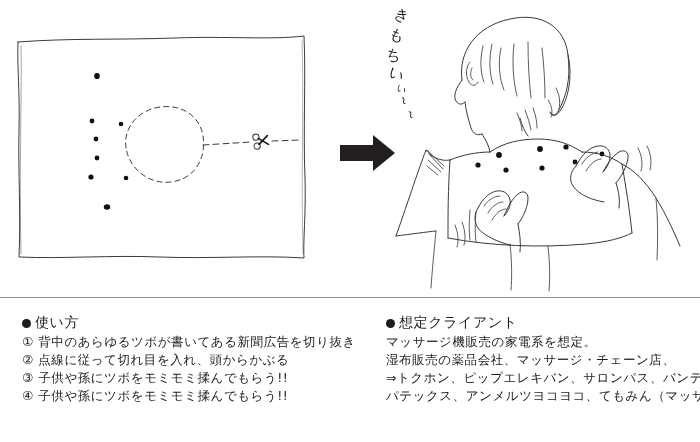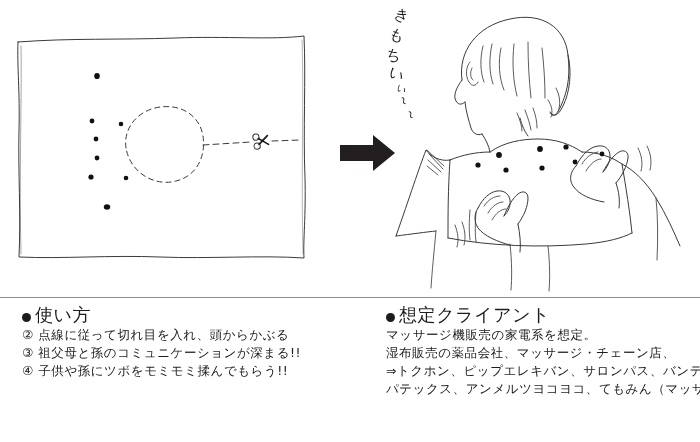--- a/index.html
+++ b/index.html
@@ -90,24 +90,24 @@
 
   .text-col {
     position: absolute;
     top: 0;
   }
 
   #col-usage { left: 22px; width: 330px; }
   #col-client { left: 386px; width: 318px; }
 
   .col-heading {
-    font-size: 18px;
+    font-size: 14px;
     line-height: 18px;
     letter-spacing: 0.6px;
-    margin: 7px 0 2px 0;
+    margin: 14px 0 2px 0;
     font-weight: 500;
     color: #1c1c1c;
     white-space: nowrap;
   }
   .col-heading .bullet {
     display: inline-block;
     width: 9px;
     height: 9px;
     border-radius: 50%;
     background: #1c1c1c;
@@ -293,22 +293,23 @@
 </div>
 
 <div id="divider"></div>
 
 <div id="bottom-area">
 
   <div class="text-col" id="col-usage">
     <div class="col-heading">
       <span class="bullet"></span><span>使い方</span>
     </div>
+    <div class="col-line">① 背中のあらゆるツボが書いてある新聞広告を切り抜き</div>
     <div class="col-line">② 点線に従って切れ目を入れ、頭からかぶる</div>
-    <div class="col-line">③ 祖父母と孫のコミュニケーションが深まる!!</div>
+    <div class="col-line">③ 子供や孫にツボをモミモミ揉んでもらう!!</div>
     <div class="col-line">④ 子供や孫にツボをモミモミ揉んでもらう!!</div>
   </div>
 
   <div class="text-col" id="col-client">
     <div class="col-heading">
       <span class="bullet"></span><span>想定クライアント</span>
     </div>
     <div class="col-line">マッサージ機販売の家電系を想定。</div>
     <div class="col-line">湿布販売の薬品会社、マッサージ・チェーン店、</div>
     <div class="col-line">⇒トクホン、ピップエレキバン、サロンパス、バンテリン、</div>

